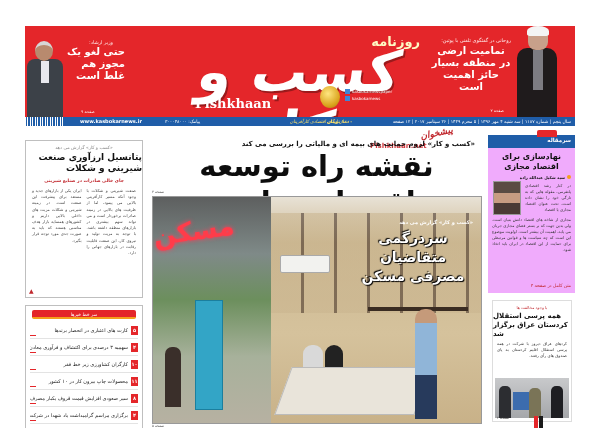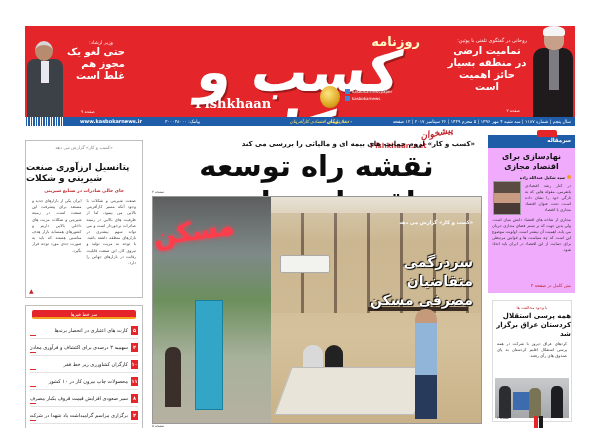--- a/index.html
+++ b/index.html
@@ -18,21 +18,21 @@
     .left-promo .pageref { position: absolute; left: 56px; top: 83px; font-size: 4px; color: #fff; }
 
     .logo { position: absolute; left: 135px; top: 0; width: 280px; height: 91px; }
     .logo .kicker { position: absolute; right: 20px; top: 8px; font-size: 13px; color: #fef9c3; font-weight: bold; direction: rtl; }
     .logo .name { position: absolute; left: 0; top: 16px; width: 270px; text-align: center; font-size: 56px; line-height: 60px; font-weight: bold; color: #ffffff; direction: rtl; letter-spacing: -3px; font-family: "DejaVu Sans", sans-serif; text-shadow: 2px 2px 0 #9b1a1c; transform: skewX(-8deg); }
     .logo .latin { position: absolute; left: 35px; top: 70px; font-family: "DejaVu Serif", serif; font-size: 13px; font-weight: bold; color: #ffffff; }
     .coin { position: absolute; left: 295px; top: 60px; width: 20px; height: 22px; border-radius: 50%; background: radial-gradient(circle at 40% 35%, #ffe680, #d9a21b 65%, #a57110); }
     .social { position: absolute; left: 320px; top: 62px; font-size: 4px; color: #ffffff; line-height: 7px; }
     .social .sq { display: inline-block; width: 5px; height: 5px; background: #3d86d9; margin-right: 2px; vertical-align: middle; }
 
-    .right-promo { position: absolute; right: 0; top: 0; width: 150px; height: 91px; }
+    .right-promo { position: absolute; right: 16px; top: 0; width: 150px; height: 91px; }
     .right-promo .kicker { position: absolute; right: 48px; top: 11px; font-size: 5px; color: #ffe9e9; direction: rtl; white-space: nowrap; }
     .right-promo .headline { position: absolute; right: 48px; top: 19px; width: 80px; font-size: 10px; line-height: 12px; font-weight: bold; color: #ffffff; direction: rtl; text-align: center; }
     .right-promo .pageref { position: absolute; right: 55px; top: 82px; font-size: 4px; color: #fff; }
     .right-photo { position: absolute; right: 2px; top: 0; width: 40px; height: 91px; }
     .right-photo .turban { position: absolute; left: 10px; top: 0; width: 22px; height: 10px; background: #f4f4f4; border-radius: 50% 50% 20% 20%; }
     .right-photo .face { position: absolute; left: 11px; top: 8px; width: 20px; height: 16px; background: #c8a08a; border-radius: 0 0 8px 8px; }
     .right-photo .robe { position: absolute; left: 0; top: 22px; width: 40px; height: 69px; background: #1f1b1c; border-radius: 10px 10px 0 0; }
     .right-photo .inner { position: absolute; left: 16px; top: 24px; width: 10px; height: 40px; background: #7d7c82; }
 
     
@@ -41,21 +41,21 @@
     .infobar .url { position: absolute; left: 55px; font-weight: bold; font-size: 5px; }
     .infobar .price-id { position: absolute; left: 140px; direction: rtl; }
     .infobar .slogan { position: absolute; left: 265px; direction: rtl; color: #ffe36a; font-style: italic; }
     .infobar .price { position: absolute; left: 302px; direction: rtl; color: #ffe36a; font-weight: bold; }
     .infobar .dateline { position: absolute; right: 4px; direction: rtl; }
 
     
     .leftcol { position: absolute; left: 25px; top: 140px; width: 118px; height: 288px; }
     .feature-box { position: absolute; left: 0; top: 0; width: 118px; height: 158px; border: 1px solid #bfbfbf; background: #fff; }
     .feature-box .kicker { text-align: center; font-size: 4.5px; color: #888; margin-top: 4px; direction: rtl; }
-    .feature-box .title { text-align: left; font-size: 9px; line-height: 11px; font-weight: bold; color: #111; direction: rtl; margin-top: 12px; }
+    .feature-box .title { text-align: right; font-size: 9px; line-height: 11px; font-weight: bold; color: #111; direction: rtl; margin-top: 2px; }
     .feature-box .sub { text-align: center; font-size: 4.5px; color: #c0272d; direction: rtl; margin-top: 4px; font-weight: bold; }
     .feature-box .cols { display: flex; gap: 5px; padding: 5px 6px 0; direction: rtl; }
     .feature-box .cols p { flex: 1; font-size: 4px; line-height: 6.2px; color: #444; text-align: justify; }
     .feature-box .endmark { position: absolute; left: 3px; bottom: 3px; color: #c0272d; font-size: 6px; }
 
     .brief-box { position: absolute; left: 0; top: 165px; width: 118px; height: 123px; border: 1px solid #bfbfbf; border-bottom: none; }
     .brief-header { margin: 4px 6px 0; height: 9px; background: #e4262a; color: #fff; font-size: 4.5px; line-height: 9px; text-align: center; border-radius: 2px; border-bottom: 2px solid #f4a01c; direction: rtl; }
     .brief-list { list-style: none; margin-top: 3px; }
     .brief-item { position: relative; height: 17px; border-bottom: 1px solid #e3e3e3; margin: 0 4px; }
     .brief-item .num { position: absolute; right: 0; top: 4px; width: 7px; height: 9px; background: #e4262a; color: #fff; font-size: 5px; line-height: 9px; text-align: center; font-weight: bold; }
@@ -76,40 +76,40 @@
     .ph-woman { position: absolute; left: 12px; top: 150px; width: 16px; height: 60px; background: #3a2f2a; border-radius: 7px 7px 0 0; }
     .ph-wall { position: absolute; left: 118px; top: 0; width: 212px; height: 228px; background: linear-gradient(180deg, #e8e2d6 0%, #cdb993 20%, #d5c29c 60%, #c8b188 100%); }
     .ph-strip { position: absolute; left: 118px; top: 16px; width: 212px; height: 100px; background: repeating-linear-gradient(90deg, #c9b48e 0 30px, #3d2a20 30px 33px); opacity: 0.55; }
     .ph-ac { position: absolute; left: 127px; top: 58px; width: 50px; height: 18px; background: #f2f2ef; border: 1px solid #aaa; border-radius: 2px; }
     .ph-shelf { position: absolute; left: 215px; top: 110px; width: 100px; height: 4px; background: #3a2c22; }
     .ph-desk { position: absolute; left: 130px; top: 170px; width: 140px; height: 48px; background: #e9e4da; transform: skewX(-20deg); border: 1px solid #bbb; }
     .ph-man1 { position: absolute; left: 150px; top: 148px; width: 20px; height: 36px; background: #d9d9d9; border-radius: 9px 9px 2px 2px; }
     .ph-man2 { position: absolute; left: 172px; top: 148px; width: 18px; height: 32px; background: #222; border-radius: 9px 9px 2px 2px; }
     .ph-man3 { position: absolute; left: 262px; top: 112px; width: 22px; height: 110px; background: linear-gradient(180deg, #c59a7a 0 14px, #90b5d8 14px 60%, #273a5c 60%); border-radius: 10px 10px 0 0; }
     .photo-kicker { position: absolute; right: 8px; top: 22px; font-size: 5px; color: #fff; direction: rtl; font-weight: bold; }
-    .photo-title { position: absolute; right: 8px; top: 32px; width: 120px; font-size: 14px; line-height: 19px; font-weight: bold; color: #fff; direction: rtl; text-align: right; text-shadow: 1px 1px 1px #000, -1px -1px 1px #000; margin-top: 24px; }
+    .photo-title { position: absolute; right: 8px; top: 32px; width: 120px; font-size: 14px; line-height: 19px; font-weight: bold; color: #fff; direction: rtl; text-align: center; text-shadow: 1px 1px 1px #000, -1px -1px 1px #000; }
     .photo-pageref { position: absolute; left: 2px; bottom: 0; font-size: 3.5px; color: #444; }
 
     
     .rightcol { position: absolute; left: 488px; top: 135px; width: 87px; height: 293px; }
     .editorial-box { position: absolute; left: 0; top: 0; width: 87px; height: 158px; background: #f0abfc; }
     .editorial-head { position: relative; height: 13px; background: #1f5da8; }
     .editorial-head .tab { position: absolute; right: 18px; top: -5px; width: 20px; height: 7px; background: #e4262a; border-radius: 2px 2px 0 0; }
     .editorial-head .lbl { position: absolute; right: 4px; top: 2px; font-size: 5.5px; color: #fff; font-weight: bold; direction: rtl; }
     .editorial-title { text-align: center; font-size: 8px; line-height: 10px; font-weight: bold; color: #111; direction: rtl; margin-top: 4px; }
     .editorial-author { position: absolute; right: 4px; top: 40px; font-size: 4px; color: #111; font-weight: bold; direction: rtl; }
     .editorial-author .dot { display: inline-block; width: 4px; height: 4px; border-radius: 50%; background: #f4a01c; margin-left: 2px; }
     .editorial-photo { position: absolute; left: 5px; top: 46px; width: 28px; height: 34px; background: linear-gradient(180deg, #5a4b43 0 35%, #c79c82 35% 65%, #4a3a35 65%); border: 1px solid #999; }
     .editorial-text-top { position: absolute; right: 4px; top: 48px; width: 46px; font-size: 4px; line-height: 6.1px; color: #333; direction: rtl; text-align: justify; }
     .editorial-text-bot { position: absolute; right: 4px; top: 82px; width: 79px; font-size: 4px; line-height: 6.1px; color: #333; direction: rtl; text-align: justify; }
     .editorial-more { position: absolute; right: 4px; top: 148px; font-size: 4.5px; color: #c0272d; direction: rtl; }
 
     .kurd-box { position: absolute; left: 4px; top: 165px; width: 80px; height: 122px; border: 1px solid #ddd; background: #fff; }
     .kurd-kicker { text-align: center; font-size: 4px; color: #c0272d; direction: rtl; margin-top: 4px; }
-    .kurd-title { text-align: right; font-size: 7px; line-height: 9px; font-weight: bold; color: #111; direction: rtl; margin-top: 2px; }
+    .kurd-title { text-align: left; font-size: 7px; line-height: 9px; font-weight: bold; color: #111; direction: rtl; margin-top: 2px; }
     .kurd-text { font-size: 4px; line-height: 6px; color: #333; direction: rtl; text-align: justify; padding: 2px 4px 0; }
     .kurd-photo { position: absolute; left: 2px; top: 77px; width: 74px; height: 40px; background: linear-gradient(180deg, #c8c9cb 0%, #a5a7aa 100%); }
     .kurd-photo .p1 { position: absolute; left: 4px; top: 8px; width: 12px; height: 32px; background: #2c2d31; border-radius: 5px 5px 0 0; }
     .kurd-photo .p2 { position: absolute; left: 34px; top: 10px; width: 12px; height: 30px; background: #7a7457; border-radius: 5px 5px 0 0; }
     .kurd-photo .p3 { position: absolute; left: 56px; top: 8px; width: 12px; height: 32px; background: #1e1e22; border-radius: 5px 5px 0 0; }
     .kurd-photo .box { position: absolute; left: 18px; top: 14px; width: 16px; height: 18px; background: #3c6cae; }
     .kurd-pageref { position: absolute; left: 4px; bottom: 1px; font-size: 3.5px; color: #444; }
     .flag-icon { position: absolute; left: 46px; top: 279px; width: 10px; height: 13px; }
     .flag-icon span { display: inline-block; width: 4px; height: 13px; margin-right: 1px; }
   </style>

